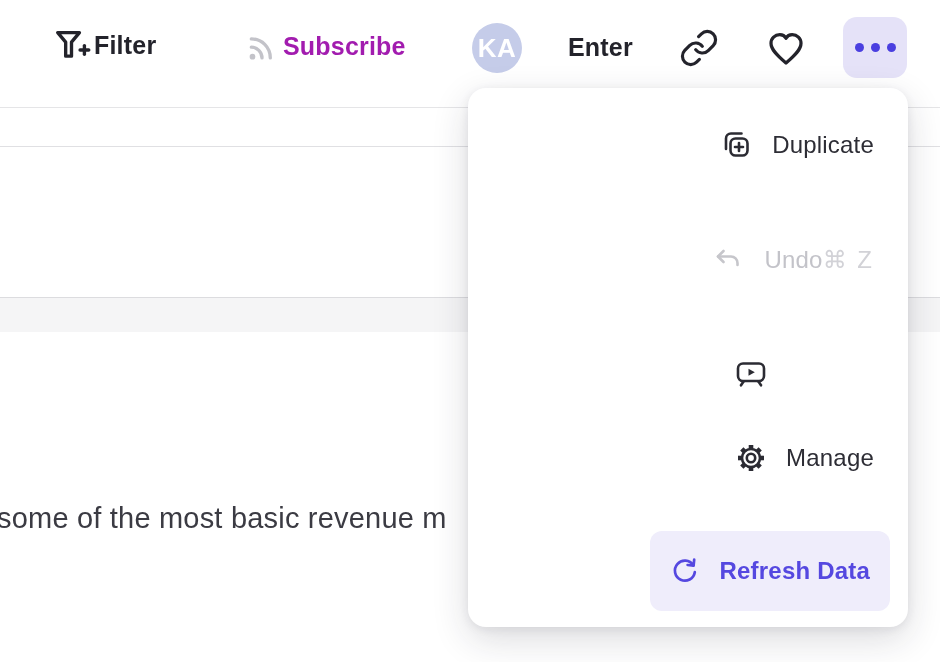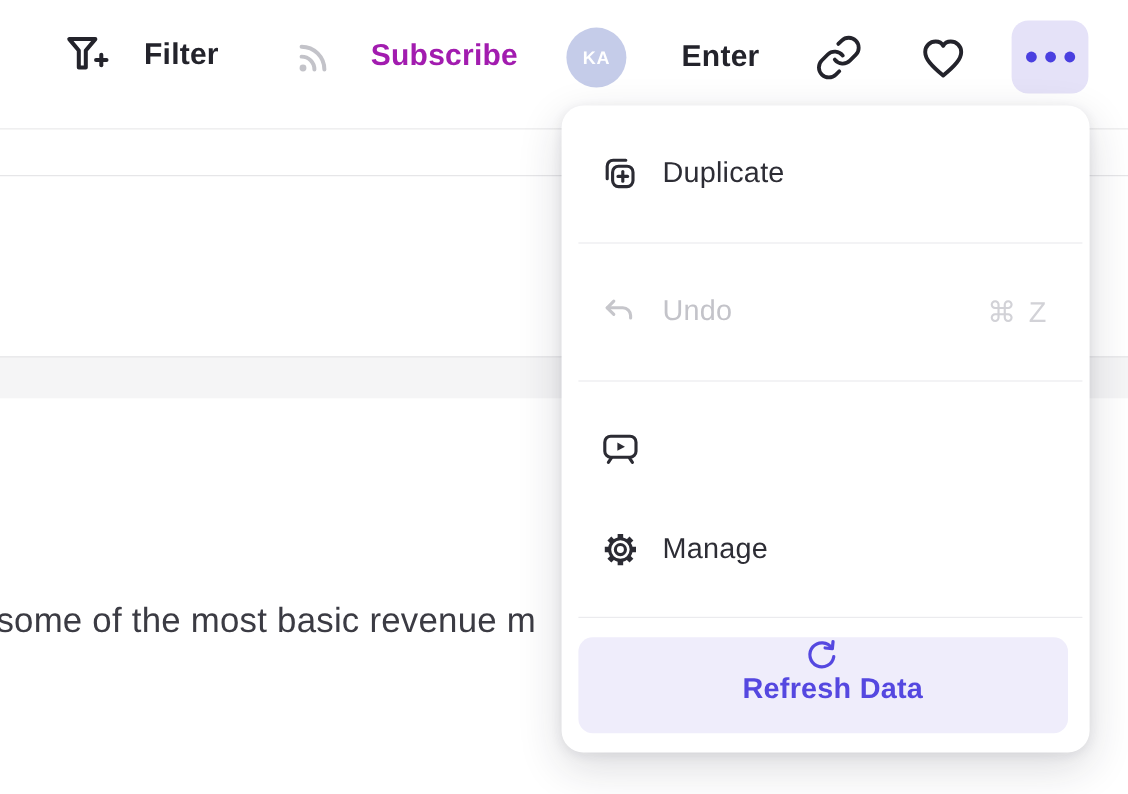--- a/index.html
+++ b/index.html
@@ -31,67 +31,66 @@
   .card-two{
     position:absolute;left:0;top:332px;width:940px;height:330px;
     background:#ffffff;z-index:1;
   }
   .paragraph{
     position:absolute;left:-3px;top:502px;z-index:2;
     font-size:29px;color:#3b3b43;letter-spacing:.2px;white-space:nowrap;
   }
 
   
-  .tbtn{position:absolute;display:flex;align-items:center;gap:28px;cursor:pointer;z-index:3;}
+  .tbtn{position:absolute;display:flex;align-items:center;gap:2px;cursor:pointer;z-index:3;}
   .tlabel{font-size:25px;font-weight:600;color:#23232b;letter-spacing:.2px;}
   .tbtn.disabled .tlabel{color:#a21caf;}
   .icon svg{display:block;}
 
   .filter-btn{left:52px;top:27px;}
   .subscribe-btn{left:243px;top:27px;}
   .share-btn{left:568px;top:33px;}
   .link-btn{left:679px;top:28px;}
   .heart-btn{left:766px;top:29px;}
 
   .avatar{
     position:absolute;left:472px;top:23px;width:50px;height:50px;border-radius:50%;
     background:#c5cce9;color:#ffffff;display:flex;align-items:center;justify-content:center;
-    font-size:15px;font-weight:600;letter-spacing:.5px;z-index:3;cursor:pointer;
+    font-size:26px;font-weight:600;letter-spacing:.5px;z-index:3;cursor:pointer;
   }
   .more-btn{
     position:absolute;left:843px;top:17px;width:64px;height:61px;border-radius:14px;
     background:#e5e2f8;display:flex;align-items:center;justify-content:center;gap:7px;
     z-index:3;cursor:pointer;
   }
   .dot{width:9px;height:9px;border-radius:50%;background:#4a3fe0;}
 
   
   .menu{
     position:absolute;left:468px;top:88px;width:440px;z-index:10;
     background:#ffffff;border-radius:18px;
     box-shadow:0 12px 36px rgba(30,30,50,.16),0 2px 10px rgba(30,30,50,.08);
-    display:flex;flex-direction:column;overflow:hidden;
+    display:flex;flex-direction:column;overflow:hidden;align-items:flex-end;
   }
   .menu-section{padding:16px 0;}
   .menu-section.two-items{padding:14px 0;}
   .menu-divider{height:1px;background:#ebebee;margin:0 6px 0 14px;}
   .menu-item{
     display:flex;align-items:center;height:82px;padding:0 34px 0 32px;cursor:pointer;
   }
   .menu-section.two-items .menu-item{height:84px;}
   .mi-icon{width:34px;display:flex;justify-content:center;color:#2b2b33;}
   .mi-label{margin-left:18px;font-size:24px;font-weight:500;color:#2d2d35;letter-spacing:.2px;}
   .mi-shortcut{margin-left:auto;font-size:24px;color:#d2d2d7;letter-spacing:2px;}
   .menu-item.disabled{cursor:default;}
   .menu-item.disabled .mi-icon{color:#c6c6cb;}
   .menu-item.disabled .mi-label{color:#c3c3c9;}
   .menu-item.highlighted{
     margin:0 18px 0 14px;height:80px;border-radius:12px;background:#efedfb;
     padding:0 20px 0 18px;
-    flex-direction:column;
   }
   .menu-item.highlighted .mi-icon{color:#5548e0;}
   .menu-item.highlighted .mi-label{color:#5548e0;font-weight:600;}
 </style>
 </head>
 <body>
 
 <div class="stage">
 
   <div class="toolbar"></div>

